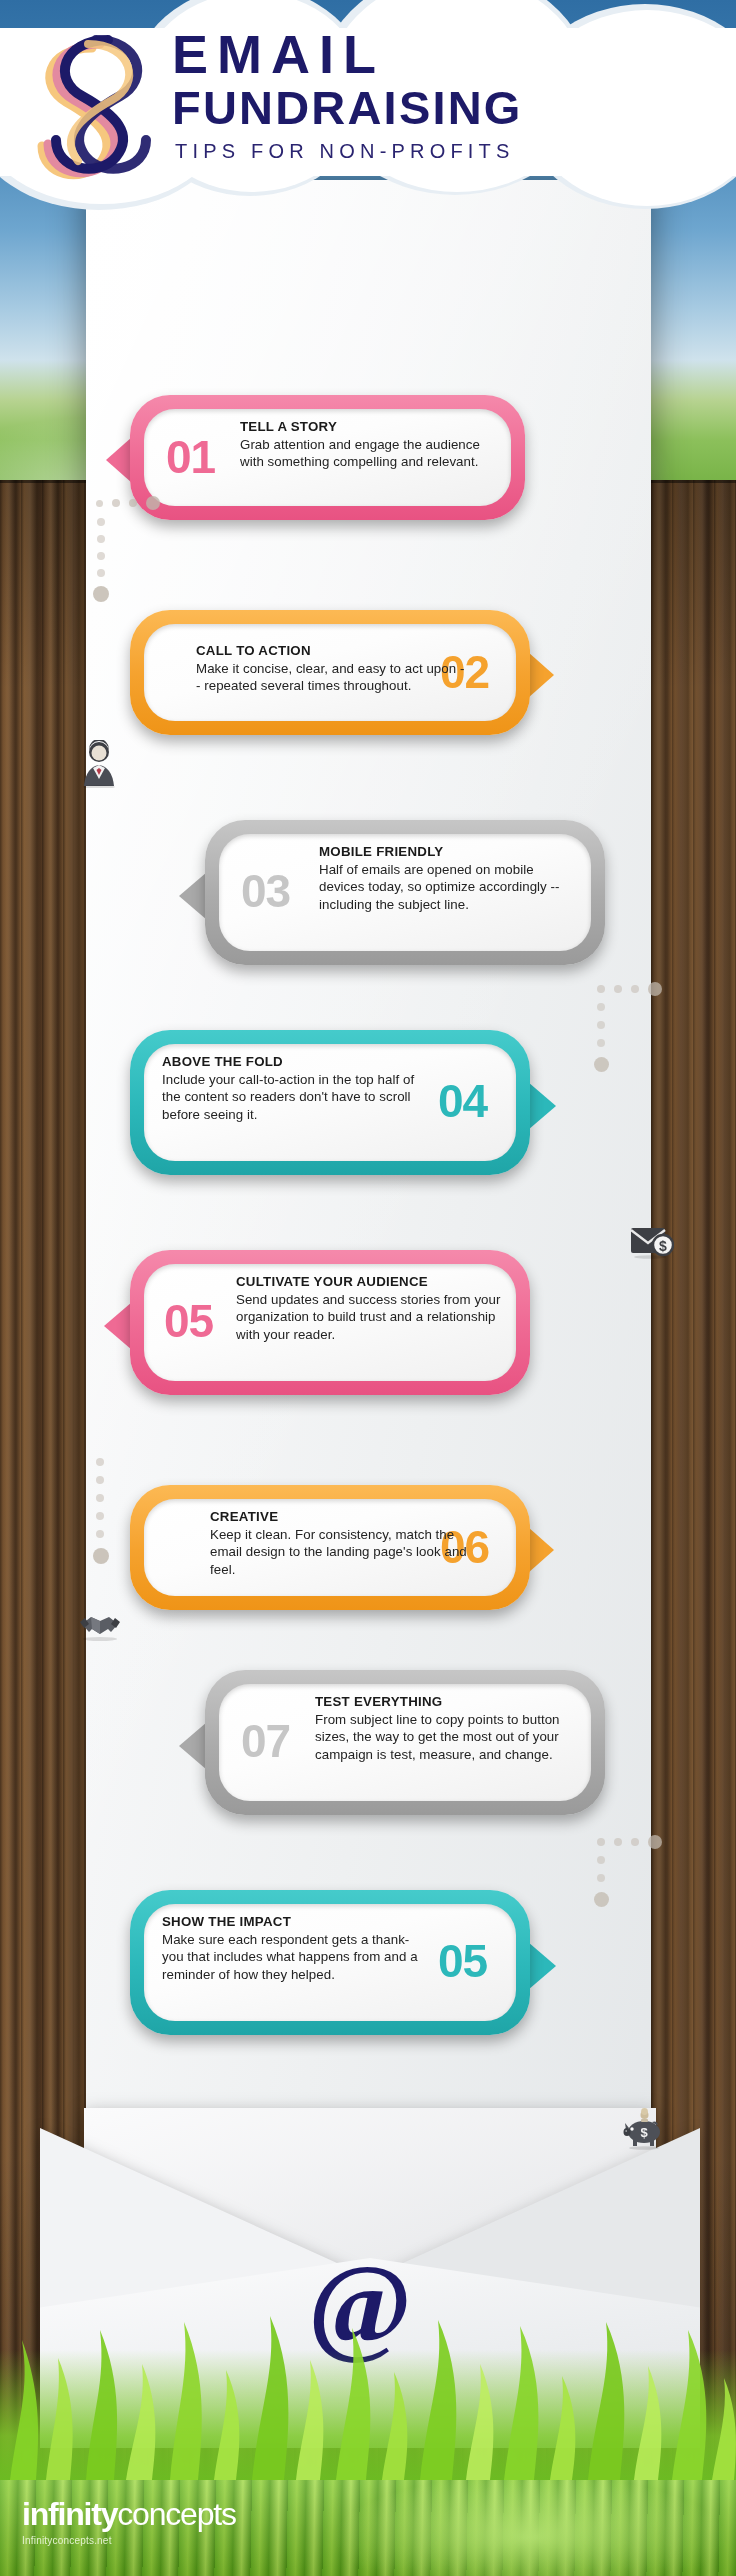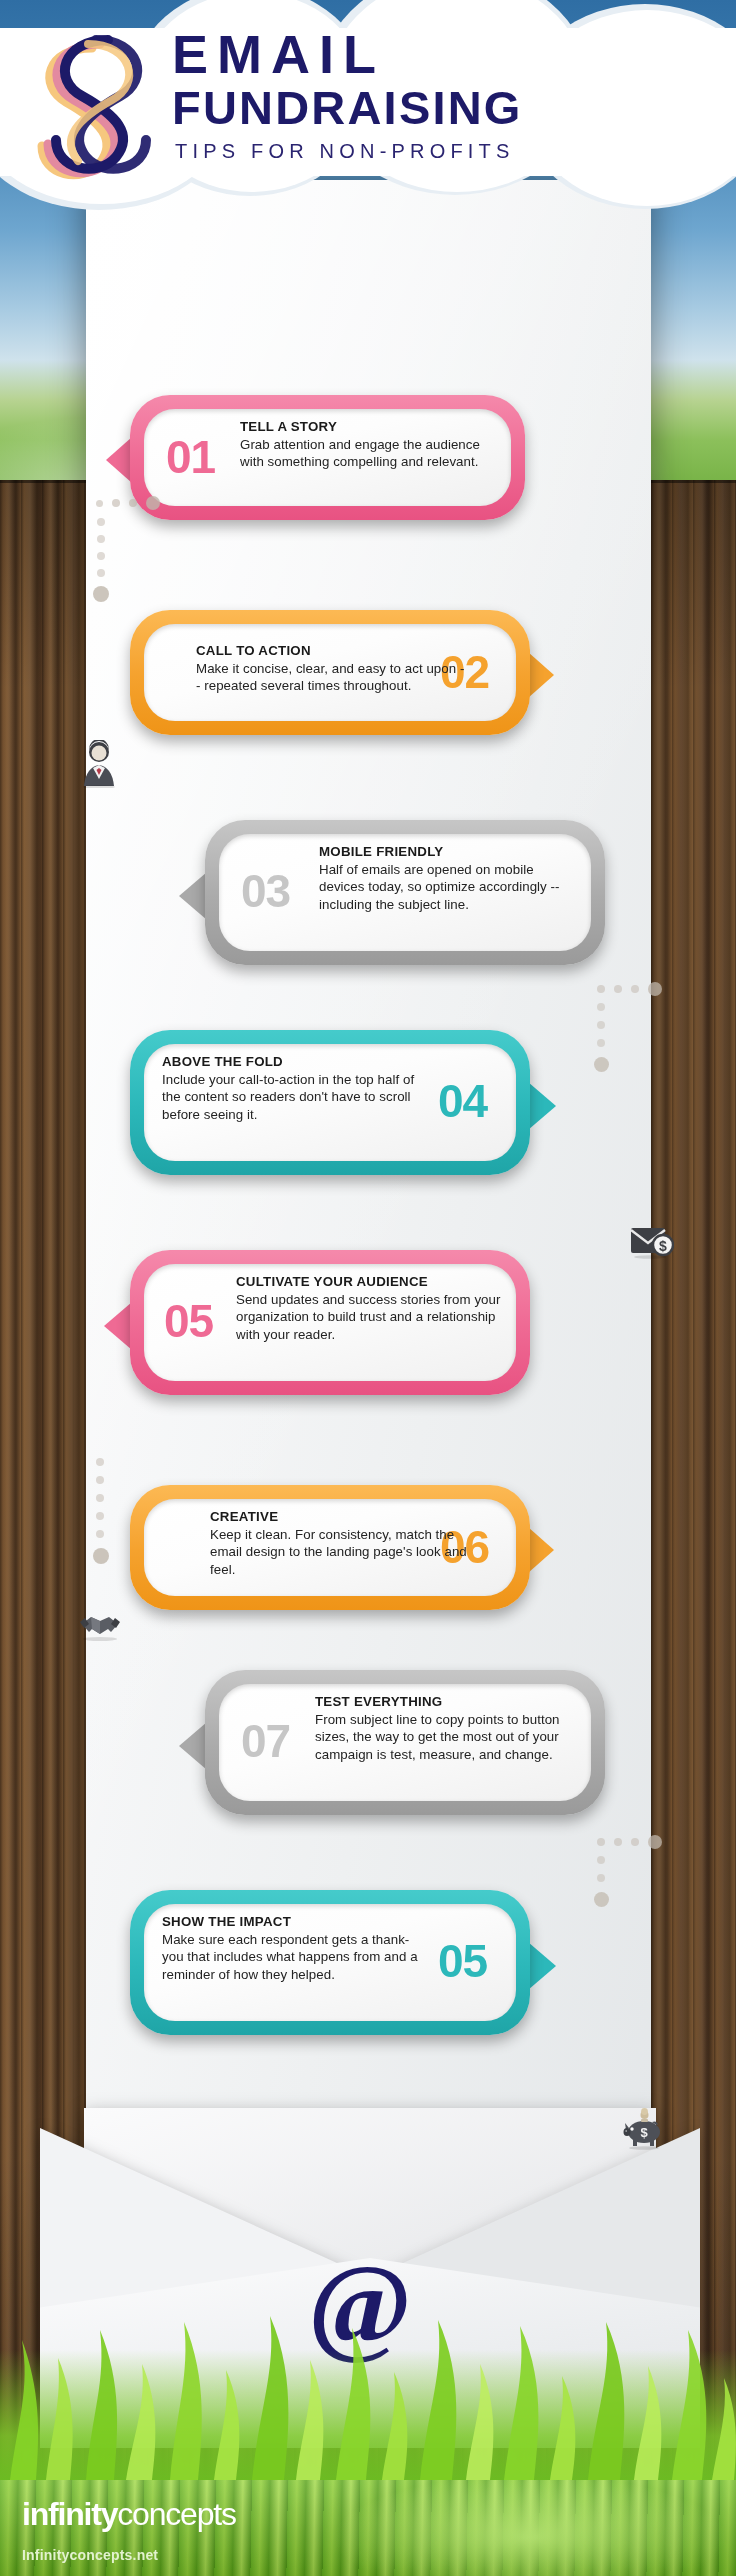--- a/index.html
+++ b/index.html
@@ -148,21 +148,21 @@
       repeating-linear-gradient(91deg,#62b01d 0px,#8fcf34 9px,#56a016 18px,#a3da49 27px,#4e9613 36px),
       linear-gradient(180deg,#78c228 0%,#4f9714 100%);
   }
   .footer:after{
     content:""; position:absolute; inset:0;
     background:linear-gradient(180deg, rgba(255,255,255,.18) 0%, rgba(0,0,0,.15) 100%);
   }
   .logo{ position:absolute; left:22px; top:16px; }
   .logo-a{ font-size:32px; font-weight:bold; color:#fff; letter-spacing:-1.2px; }
   .logo-b{ font-size:32px; color:#fff; letter-spacing:-1.2px; font-weight:normal; }
-  .logo-url{ font-size:14px; font-weight:bold; color:#e3f2cf; letter-spacing:.2px; margin-top:14px;}
+  .logo-url{ font-size:10px; font-weight:normal; color:#e3f2cf; letter-spacing:.2px; margin-top:2px;}
 </style>
 </head>
 <body>
 
 <div class="bg-sky"></div>
 <div class="bg-wood"></div>
 <div class="wood-plank-line" style="top:480px"></div>
 
 <div class="panel"></div>
 <div class="panel-sheen"></div>

